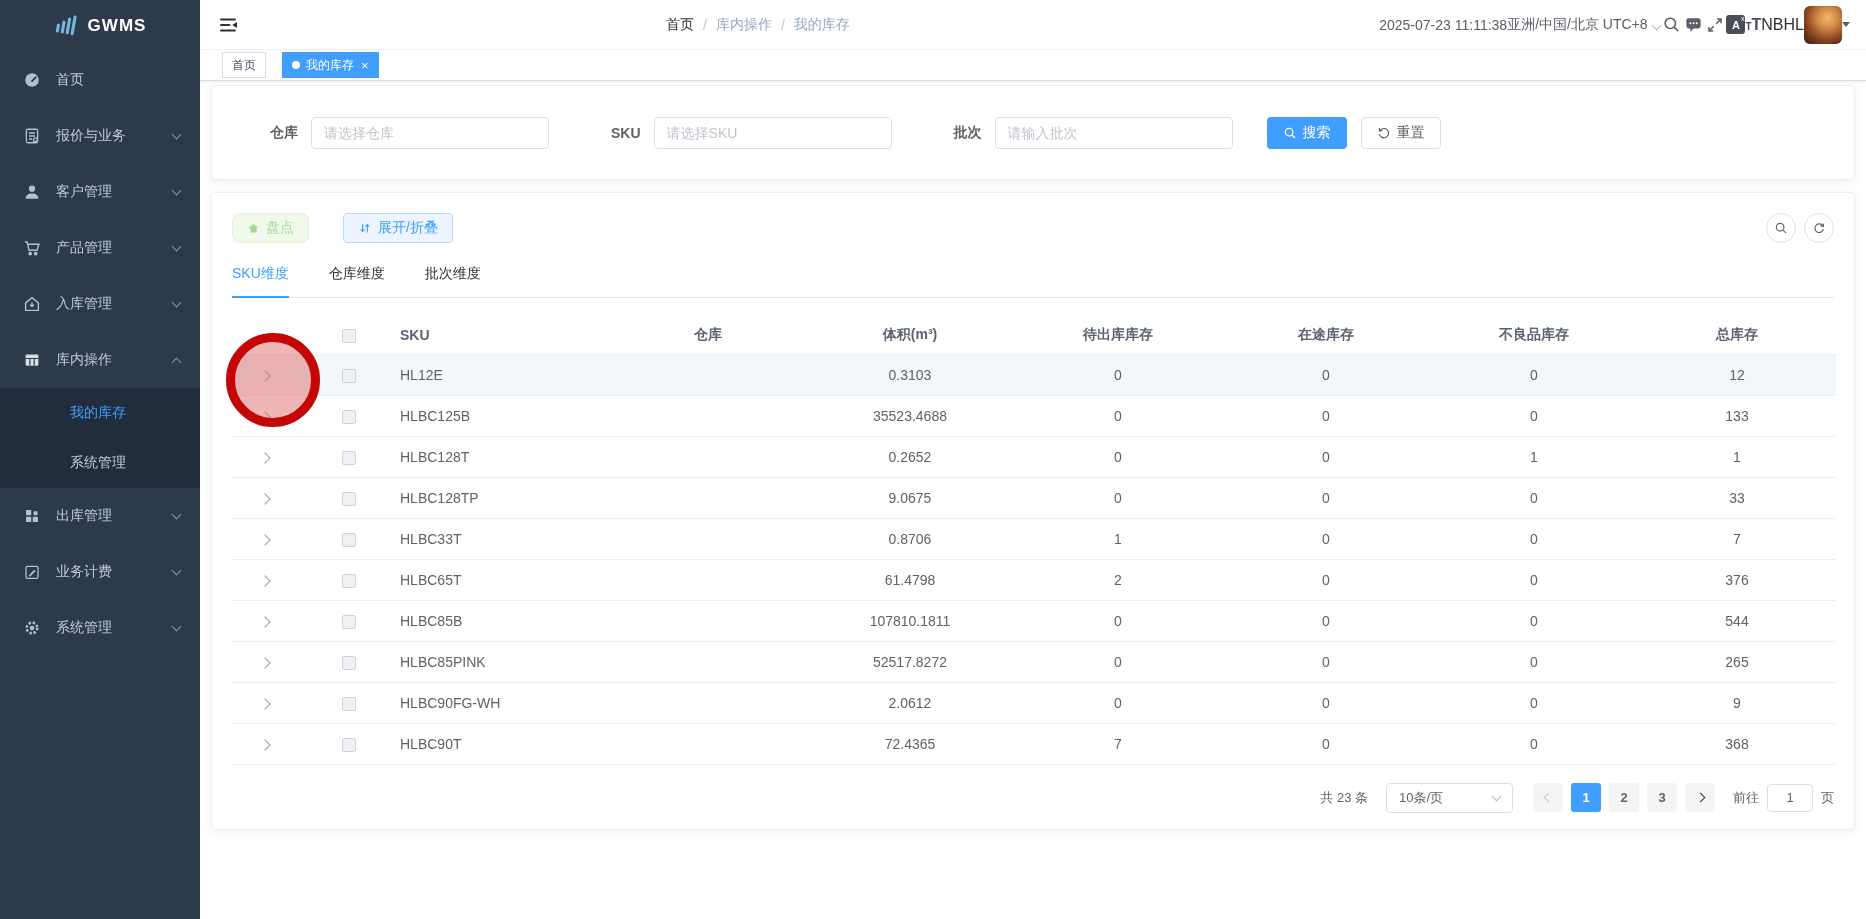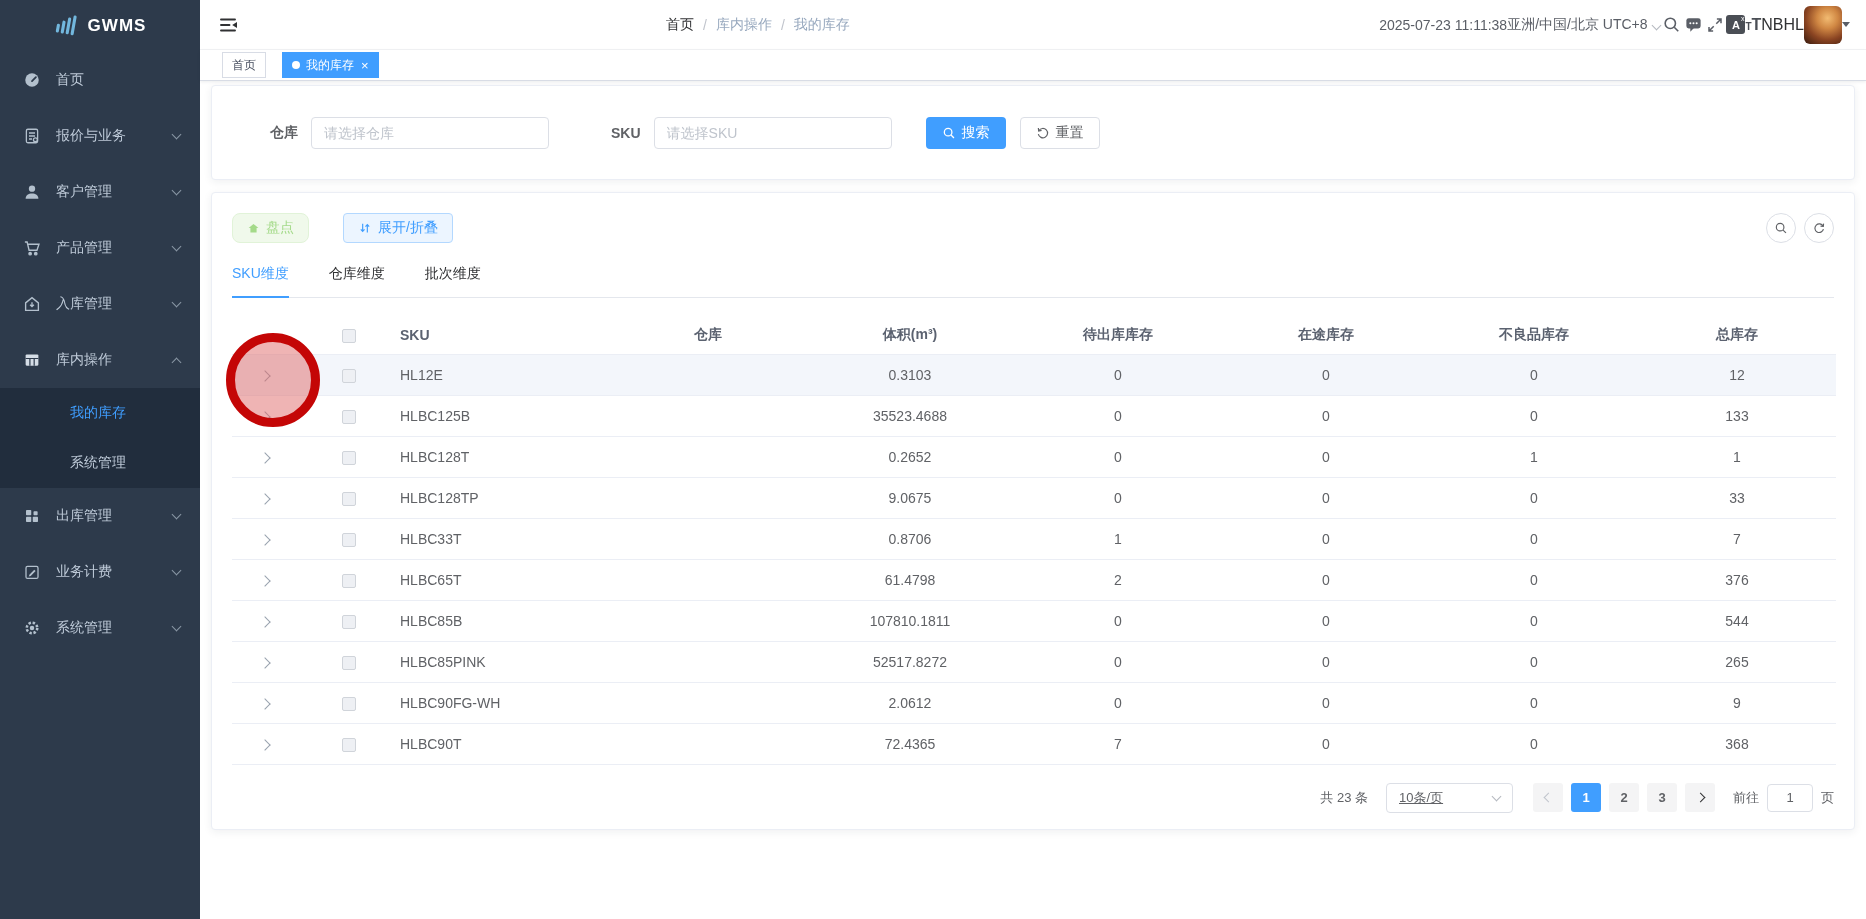--- a/index.html
+++ b/index.html
@@ -78,21 +78,21 @@
   th.c-sku { text-align:left; }
   td { height:41px; font-size:14px; color:#606266; border-bottom:1px solid #ebeef5; text-align:center; }
   td.c-sku { text-align:left; }
   tr.hl td { background:#f3f6fb; }
   .chev { width:8px; height:8px; border-top:1.6px solid #98a2ae; border-right:1.6px solid #98a2ae; transform:rotate(45deg); display:inline-block; cursor:pointer; }
   .cb { display:inline-block; width:14px; height:14px; border:1px solid #d0d4da; border-radius:2px; background:#eef0f4; cursor:pointer; vertical-align:middle; }
 
   
   .pagination { display:flex; align-items:center; justify-content:flex-end; margin-top:18px; font-size:13px; color:#606266; }
   .pg-total { margin-right:18px; }
-  .pg-select { width:127px; height:30px; border:1px solid #dcdfe6; border-radius:4px; display:flex; align-items:center; padding:0 12px; position:relative; cursor:pointer; margin-right:16px; color:#606266;text-decoration:underline; }
+  .pg-select { width:127px; height:30px; border:1px solid #dcdfe6; border-radius:4px; display:flex; align-items:center; padding:0 12px; position:relative; cursor:pointer; margin-right:16px; color:#606266; }
   .pg-select .tz-caret { position:absolute; right:12px; }
   .pg-btn { min-width:30px; height:29px; background:#f4f4f5; border-radius:3px; display:inline-flex; align-items:center; justify-content:center; margin:0 4px; font-size:13px; font-weight:bold; color:#606266; cursor:pointer; }
   .pg-btn.active { background:#409eff; color:#fff; }
   .pg-arrow { display:inline-block; width:7px; height:7px; border-right:1.5px solid #303133; border-bottom:1.5px solid #303133; }
   .pg-arrow.prev { transform:rotate(135deg); border-color:#c0c4cc; }
   .pg-arrow.next { transform:rotate(-45deg); }
   .pg-goto { margin-left:14px; display:flex; align-items:center; }
   .pg-input { width:46px; height:28px; border:1px solid #dcdfe6; border-radius:4px; text-align:center; font-size:13px; color:#606266; margin:0 8px; outline:none; font-family:inherit; }
 
   
@@ -298,20 +298,24 @@
 
       <div class="card search-card">
         <div class="form-group">
           <span class="form-label">仓库</span>
           <input class="form-input" placeholder="请选择仓库" style="">
         </div>
         <div class="form-group">
           <span class="form-label">SKU</span>
           <input class="form-input" placeholder="请选择SKU" style="">
         </div>
+        <div class="form-group">
+          <span class="form-label">批次</span>
+          <input class="form-input" placeholder="请输入批次" style="">
+        </div>
         <button class="btn btn-primary">
           <svg width="14" height="14" viewBox="0 0 24 24" fill="none" stroke="#fff" stroke-width="2.2">
               <circle cx="10.5" cy="10.5" r="6.5"></circle>
               <path d="M15.5 15.5 20.5 20.5"></path>
             </svg>
           <span>搜索</span>
         </button>
         <button class="btn btn-plain">
           <svg width="14" height="14" viewBox="0 0 24 24" fill="none" stroke="#606266" stroke-width="2">
               <path d="M5 8a8 8 0 1 1-1 6"></path>

